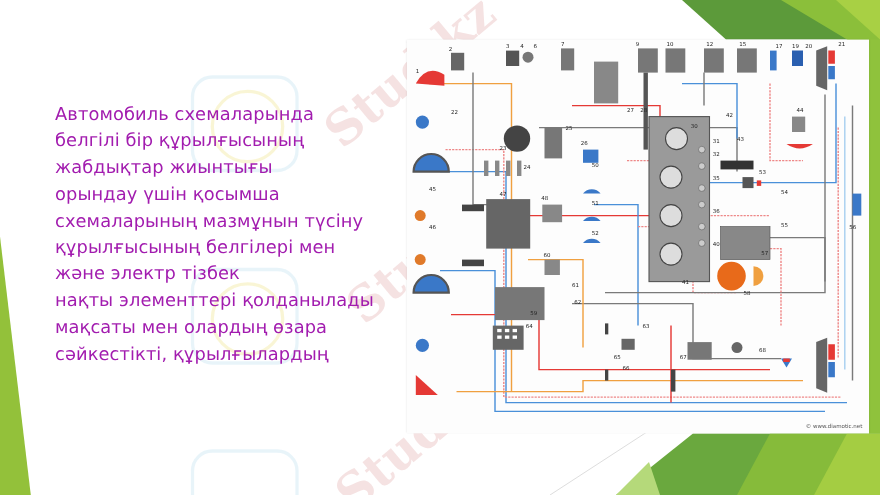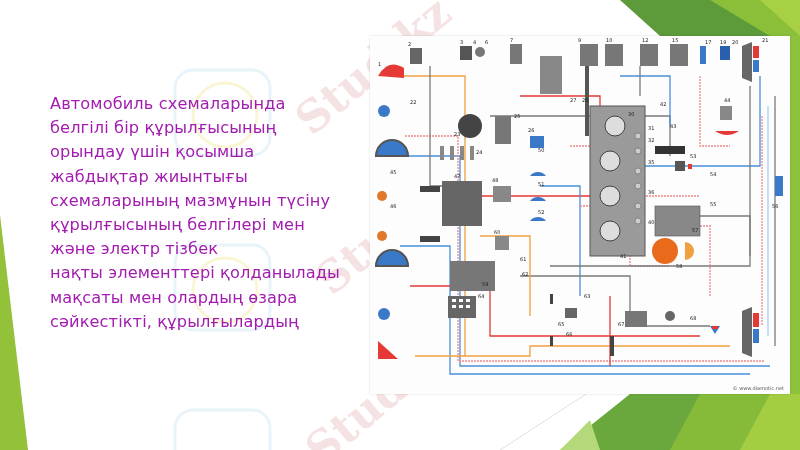--- a/index.html
+++ b/index.html
@@ -45,22 +45,22 @@
     </g>
   </svg>
 
   <div class="watermark" style="left:280px;top:40px;">Stud.kz</div>
   <div class="watermark" style="left:300px;top:200px;">Stud.kz</div>
   <div class="watermark" style="left:290px;top:370px;">Stud.kz</div>
 
   <div class="body-text">
     <span class="line">Автомобиль схемаларында</span>
     <span class="line">белгілі бір құрылғысының</span>
+    <span class="line">жабдықтар жиынтығы</span>
     <span class="line">орындау үшін қосымша</span>
-    <span class="line">жабдықтар жиынтығы</span>
     <span class="line">схемаларының мазмұнын түсіну</span>
     <span class="line">құрылғысының белгілері мен</span>
     <span class="line">және электр тізбек</span>
     <span class="line">нақты элементтері қолданылады</span>
     <span class="line">мақсаты мен олардың өзара</span>
     <span class="line">сәйкестікті, құрылғылардың</span>
   </div>
 
   <div class="diagram">
     <svg width="420" height="358" viewBox="0 0 420 358">

